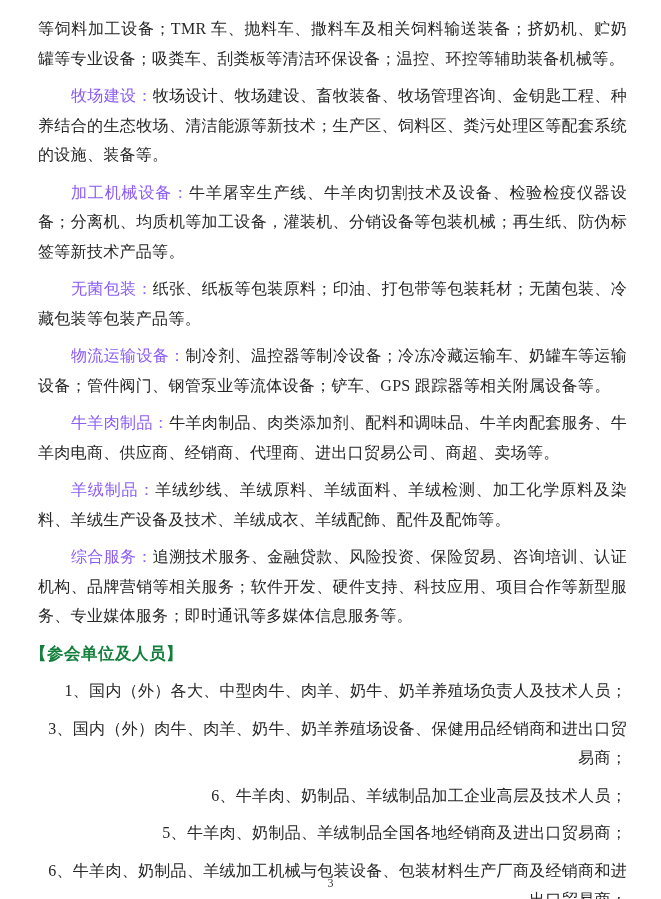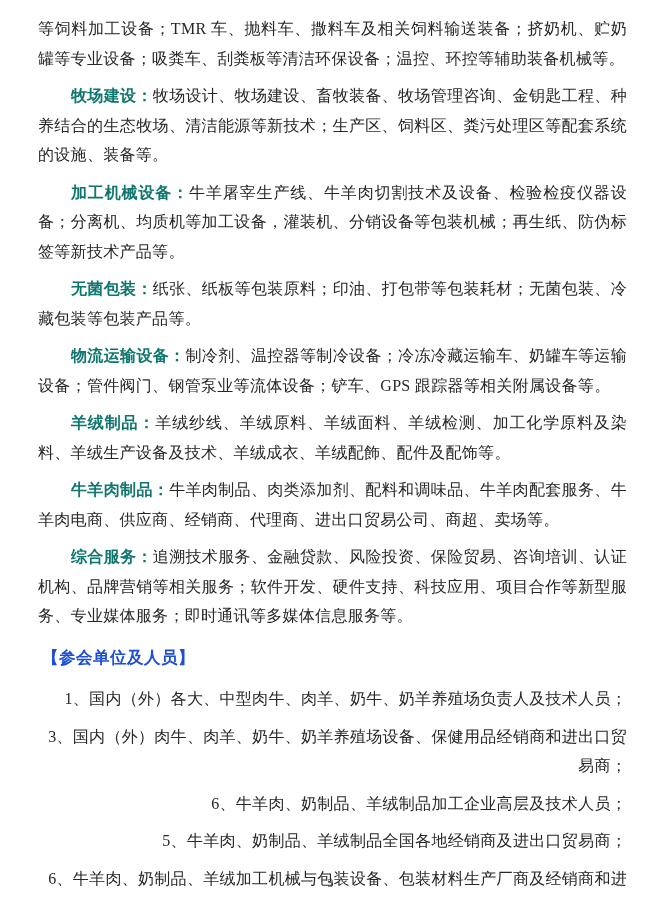--- a/index.html
+++ b/index.html
@@ -20,30 +20,30 @@
   }
   p.body {
     margin: 8px;
     font-size: 16px;
     line-height: 29.5px;
     color: #272727;
     text-align: justify;
     letter-spacing: 0.3px;
   }
   p.body .label {
-    color: #0f766e;
-    font-weight: bold;
+    color: #8b5cf6;
+    font-weight: normal;
     padding-left: 33px;
   }
   .red-heading {
-    margin: 12px;
+    margin: 0;
     font-size: 16.5px;
     line-height: 29.5px;
     font-weight: bold;
-    color: #1d4ed8;
+    color: #15803d;
     letter-spacing: 0.5px;
   }
   .list-block p.body { text-align: right; }
   .page-number {
     position: absolute;
     bottom: 8px;
     left: 0;
     width: 100%;
     text-align: center;
     font-size: 12px;
@@ -58,23 +58,23 @@
   <p class="body">等饲料加工设备；TMR 车、抛料车、撒料车及相关饲料输送装备；挤奶机、贮奶罐等专业设备；吸粪车、刮粪板等清洁环保设备；温控、环控等辅助装备机械等。</p>
 
   <p class="body"><span class="label">牧场建设：</span><span>牧场设计、牧场建设、畜牧装备、牧场管理咨询、金钥匙工程、种养结合的生态牧场、清洁能源等新技术；生产区、饲料区、粪污处理区等配套系统的设施、装备等。</span></p>
 
   <p class="body"><span class="label">加工机械设备：</span><span>牛羊屠宰生产线、牛羊肉切割技术及设备、检验检疫仪器设备；分离机、均质机等加工设备，灌装机、分销设备等包装机械；再生纸、防伪标签等新技术产品等。</span></p>
 
   <p class="body"><span class="label">无菌包装：</span><span>纸张、纸板等包装原料；印油、打包带等包装耗材；无菌包装、冷藏包装等包装产品等。</span></p>
 
   <p class="body"><span class="label">物流运输设备：</span><span>制冷剂、温控器等制冷设备；冷冻冷藏运输车、奶罐车等运输设备；管件阀门、钢管泵业等流体设备；铲车、GPS 跟踪器等相关附属设备等。</span></p>
 
+  <p class="body"><span class="label">牛羊肉制品：</span><span>牛羊肉制品、肉类添加剂、配料和调味品、牛羊肉配套服务、牛羊肉电商、供应商、经销商、代理商、进出口贸易公司、商超、卖场等。</span></p>
+
   <p class="body"><span class="label">羊绒制品：</span><span>羊绒纱线、羊绒原料、羊绒面料、羊绒检测、加工化学原料及染料、羊绒生产设备及技术、羊绒成衣、羊绒配飾、配件及配饰等。</span></p>
-
-  <p class="body"><span class="label">牛羊肉制品：</span><span>牛羊肉制品、肉类添加剂、配料和调味品、牛羊肉配套服务、牛羊肉电商、供应商、经销商、代理商、进出口贸易公司、商超、卖场等。</span></p>
 
 
   <p class="body"><span class="label">综合服务：</span><span>追溯技术服务、金融贷款、风险投资、保险贸易、咨询培训、认证机构、品牌营销等相关服务；软件开发、硬件支持、科技应用、项目合作等新型服务、专业媒体服务；即时通讯等多媒体信息服务等。</span></p>
 
   <h2 class="red-heading">【参会单位及人员】</h2>
 
   <div class="list-block">
     <p class="body">1、国内（外）各大、中型肉牛、肉羊、奶牛、奶羊养殖场负责人及技术人员；</p>
     <p class="body">3、国内（外）肉牛、肉羊、奶牛、奶羊养殖场设备、保健用品经销商和进出口贸易商；</p>
     <p class="body">6、牛羊肉、奶制品、羊绒制品加工企业高层及技术人员；</p>

